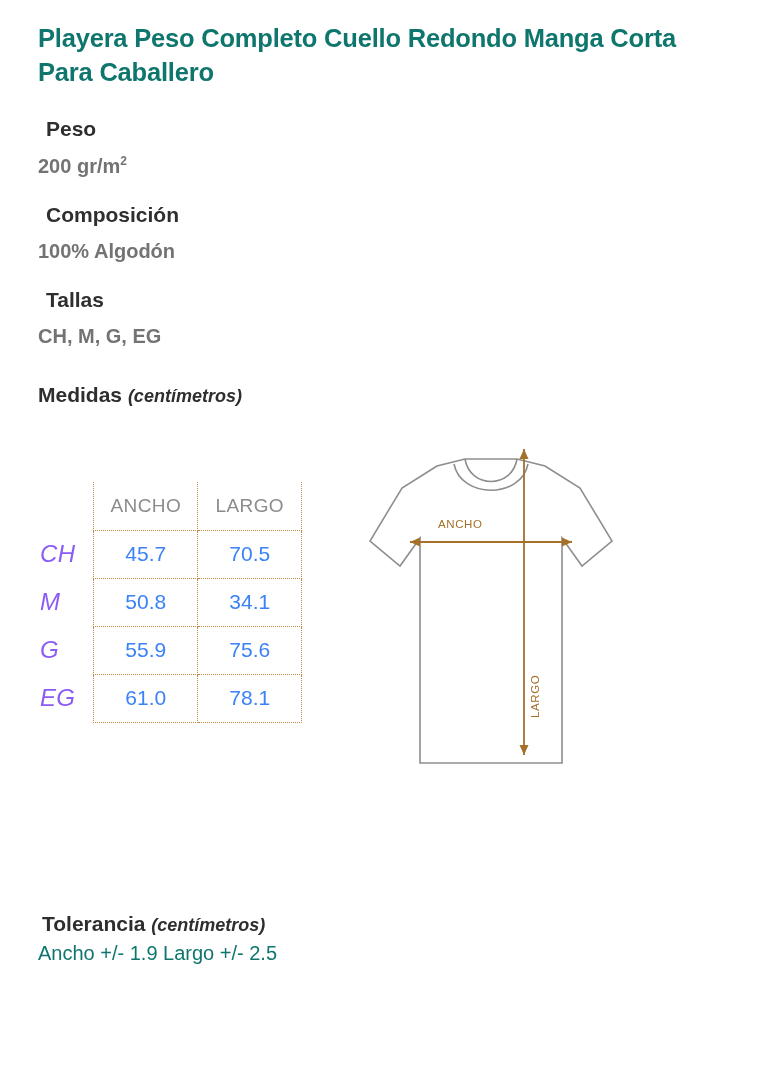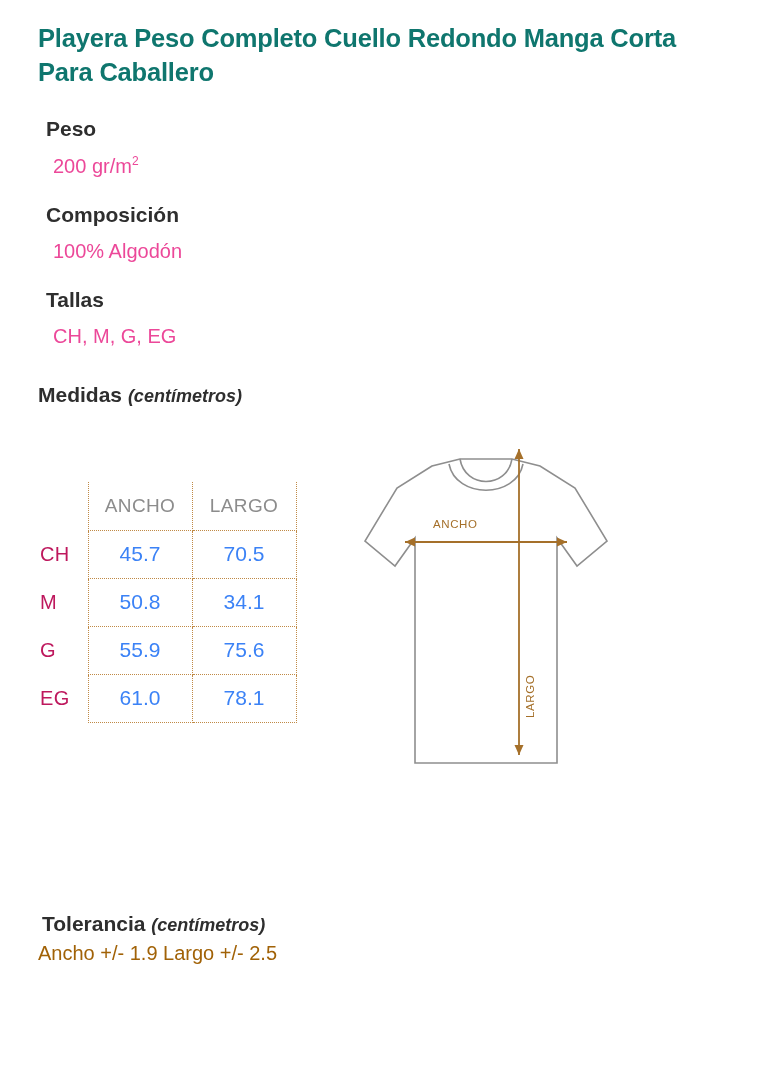--- a/index.html
+++ b/index.html
@@ -37,24 +37,24 @@
   }
   .spec-label {
     font-size: 21px;
     font-weight: bold;
     color: #2e2e2e;
     line-height: 1.35;
     margin: 8px;
   }
   .spec-value {
     font-size: 20px;
-    color: #ec4899;
+    color: #737373;
     line-height: 1.45;
-    margin: 3px 0 0 15px;
-    font-weight: normal;
+    margin: 3px 0 0 0;
+    font-weight: bold;
   }
   .spec-value sup {
     font-size: 12px;
     vertical-align: super;
   }
 
   .measures-head {
     font-size: 21px;
     font-weight: bold;
     color: #2e2e2e;
@@ -99,23 +99,24 @@
     font-size: 19px;
     color: #8c8c8c;
     letter-spacing: 0.4px;
     min-width: 104px;
   }
   .size-table td.rowhead {
     border: none;
     text-align: left;
     padding-left: 0;
     padding-right: 18px;
-    color: #be185d;
-    font-size: 20px;
+    color: #8b5cf6;
+    font-size: 24px;
     letter-spacing: 0.3px;
+    font-style: italic;
   }
   .size-table td.val {
     border-left: 1px dotted #c08a46;
     border-right: 1px dotted #c08a46;
     border-bottom: 1px dotted #c08a46;
     color: #3b82f6;
     font-size: 21px;
     min-width: 104px;
   }
   .size-table tr.last td.val {
@@ -142,21 +143,21 @@
     color: #2e2e2e;
     margin: 4px;
   }
   .tolerance-head .unit {
     font-style: italic;
     font-size: 18px;
     font-weight: bold;
   }
   .tolerance-value {
     font-size: 20px;
-    color: #a16207;
+    color: #0f766e;
     margin: 6px 0 0 0;
   }
 </style>
 </head>
 <body>
 
 <div class="page">
 
   <h1 class="title">Playera Peso Completo Cuello Redondo Manga Corta Para Caballero</h1>
 

